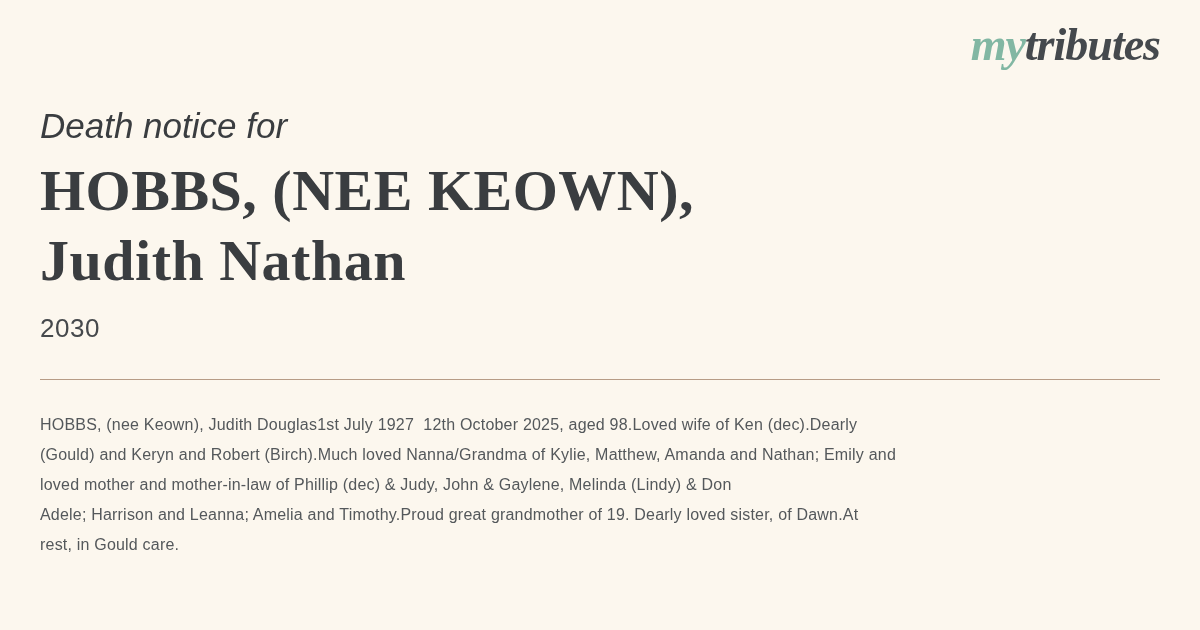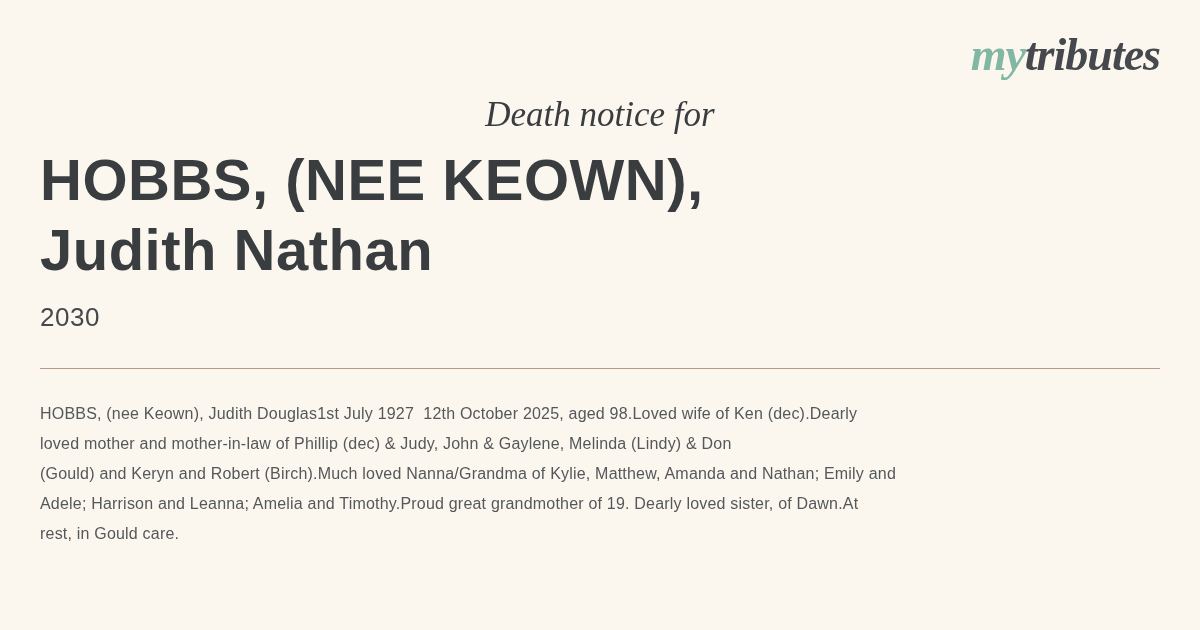--- a/index.html
+++ b/index.html
@@ -12,51 +12,50 @@
     --year: #46494C;
   }
   * { margin: 0; padding: 0; box-sizing: border-box; }
   html, body { width: 1200px; height: 630px; overflow: hidden; }
   body {
     background: var(--bg);
     font-family: "Liberation Sans", sans-serif;
     position: relative;
   }
   .card {
-    padding: 30px 40px 0 40px;
+    padding: 20px 40px 0 40px;
     width: 1200px;
   }
   .brand-row {
     text-align: right;
     height: 58px;
   }
   .brand {
     font-family: "Liberation Serif", serif;
     font-style: italic;
     font-weight: 700;
     font-size: 46px;
     letter-spacing: -1px;
     line-height: 1.1;
     display: inline-block;
   }
   .brand .part1 { color: var(--brand-my); }
   .brand .part2 { color: var(--brand-tributes); }
   .eyebrow {
-    margin-top: 8px;
-    font-family: Liberation Serif, serif;
+    margin-top: 29px;
+    font-family: Liberation Sans, sans-serif;
     font-style: italic;
     font-weight: 400;
     font-size: 35px;
     color: var(--heading);
     line-height: 1.1;
-    text-align: center;
   }
   .title {
     margin-top: 10px;
-    font-family: Liberation Sans, sans-serif;
+    font-family: Liberation Serif, serif;
     font-weight: 700;
     font-size: 58px;
     line-height: 1.22;
     color: var(--heading);
     letter-spacing: 0.5px;
   }
   .title .line { display: block; }
   .year {
     margin-top: 16px;
     font-size: 26px;
@@ -99,19 +98,19 @@
     <span class="line">HOBBS, (NEE KEOWN),</span>
     <span class="line">Judith Nathan</span>
   </h1>
 
   <div class="year">2030</div>
 
   <hr class="divider">
 
   <div class="notice">
     <div class="notice-line">HOBBS, (nee Keown), Judith Douglas1st July 1927  12th October 2025, aged 98.Loved wife of Ken (dec).Dearly</div>
+    <div class="notice-line">(Gould) and Keryn and Robert (Birch).Much loved Nanna/Grandma of Kylie, Matthew, Amanda and Nathan; Emily and</div>
     <div class="notice-line">loved mother and mother-in-law of Phillip (dec) &amp; Judy, John &amp; Gaylene, Melinda (Lindy) &amp; Don</div>
-    <div class="notice-line">(Gould) and Keryn and Robert (Birch).Much loved Nanna/Grandma of Kylie, Matthew, Amanda and Nathan; Emily and</div>
     <div class="notice-line">Adele; Harrison and Leanna; Amelia and Timothy.Proud great grandmother of 19. Dearly loved sister, of Dawn.At</div>
     <div class="notice-line">rest, in Gould care.</div>
   </div>
 
 </div>
 
 </body></html>

